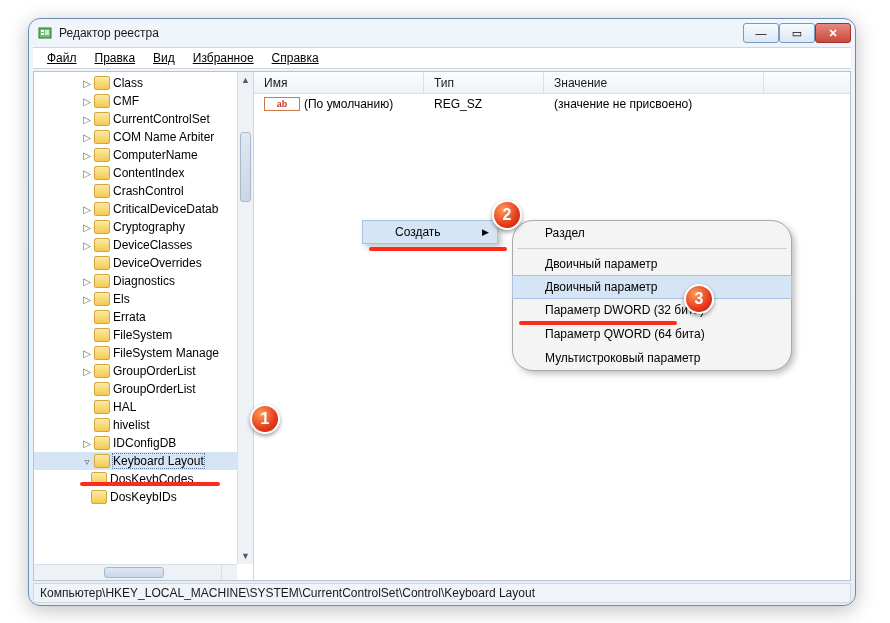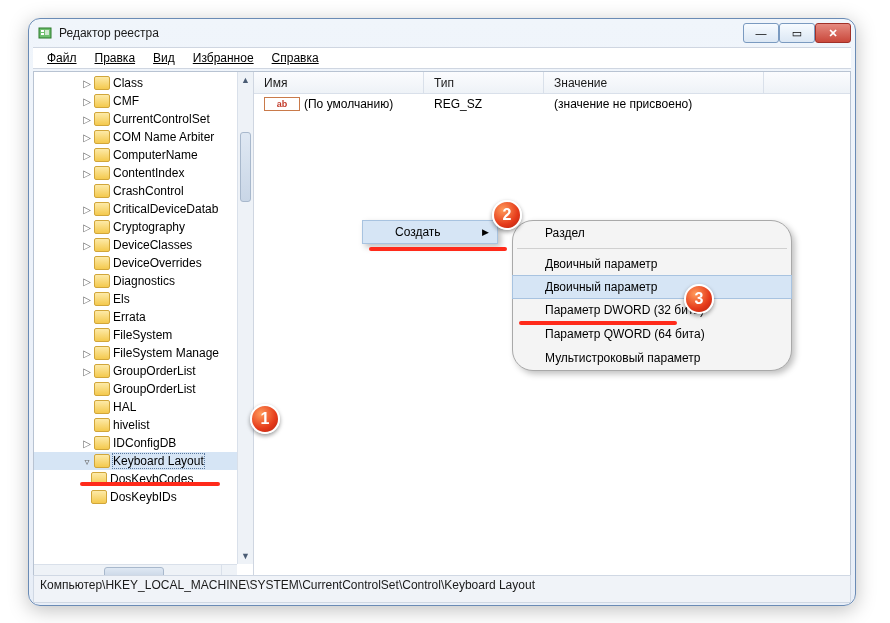--- a/index.html
+++ b/index.html
@@ -49,21 +49,21 @@
 .abicon { width:36px; height:14px; border:1px solid #c97a4a; background:#fff; color:#c23a2a; font-size:9px; font-weight:bold; display:inline-flex;align-items:center;justify-content:center; margin-right:4px; }
 
 .ctxmenu { position:absolute; background:#f4f4f4; border:1px solid #a9a9a9; box-shadow:3px 3px 6px rgba(0,0,0,.25); }
 .ctxmenu .row { height:24px; display:flex; align-items:center; padding:0 24px 0 32px; white-space:nowrap; position:relative; }
 .ctxmenu .row.hover { background:#d6e5f5; border:1px solid #a8c3e0; margin:-1px; }
 .ctxmenu .row .arrow { position:absolute; right:8px; font-size:9px; }
 .ctxmenu .sep { height:1px; background:#d0d0d0; margin:3px 4px; }
 .ctxmenu.main { left:330px; top:200px; width:136px; }
 .ctxmenu.sub { left:480px; top:200px; width:280px;border-radius:21px; }
 
-.statusbar { position:absolute; bottom:2px; left:4px; right:4px; height:28px; background:#f0f3f8; border:1px solid #d0d8e4; padding:2px 6px; font-size:11px; color:#1a1a1a; }
+.statusbar { position:absolute; bottom:2px; left:4px; right:4px; height:20px; background:#f0f3f8; border:1px solid #d0d8e4; padding:2px 6px; font-size:11px; color:#1a1a1a; }
 
 .marker { position:absolute; width:30px; height:30px; border-radius:50%; background:radial-gradient(circle at 35% 30%, #ff9a5a, #e53a1a 60%, #b02010); border:2px solid #fff; box-shadow:0 2px 4px rgba(0,0,0,.4); color:#fff; font-weight:bold; font-size:16px; display:flex;align-items:center;justify-content:center; }
 .corner { position:absolute; right:16px; bottom:0; width:16px; height:16px; background:#eef2f7; border-left:1px solid #d9e0ea; border-top:1px solid #d9e0ea; }
 </style>
 </head>
 <body>
 
 <div class="window">
 
   <div class="titlebar">

